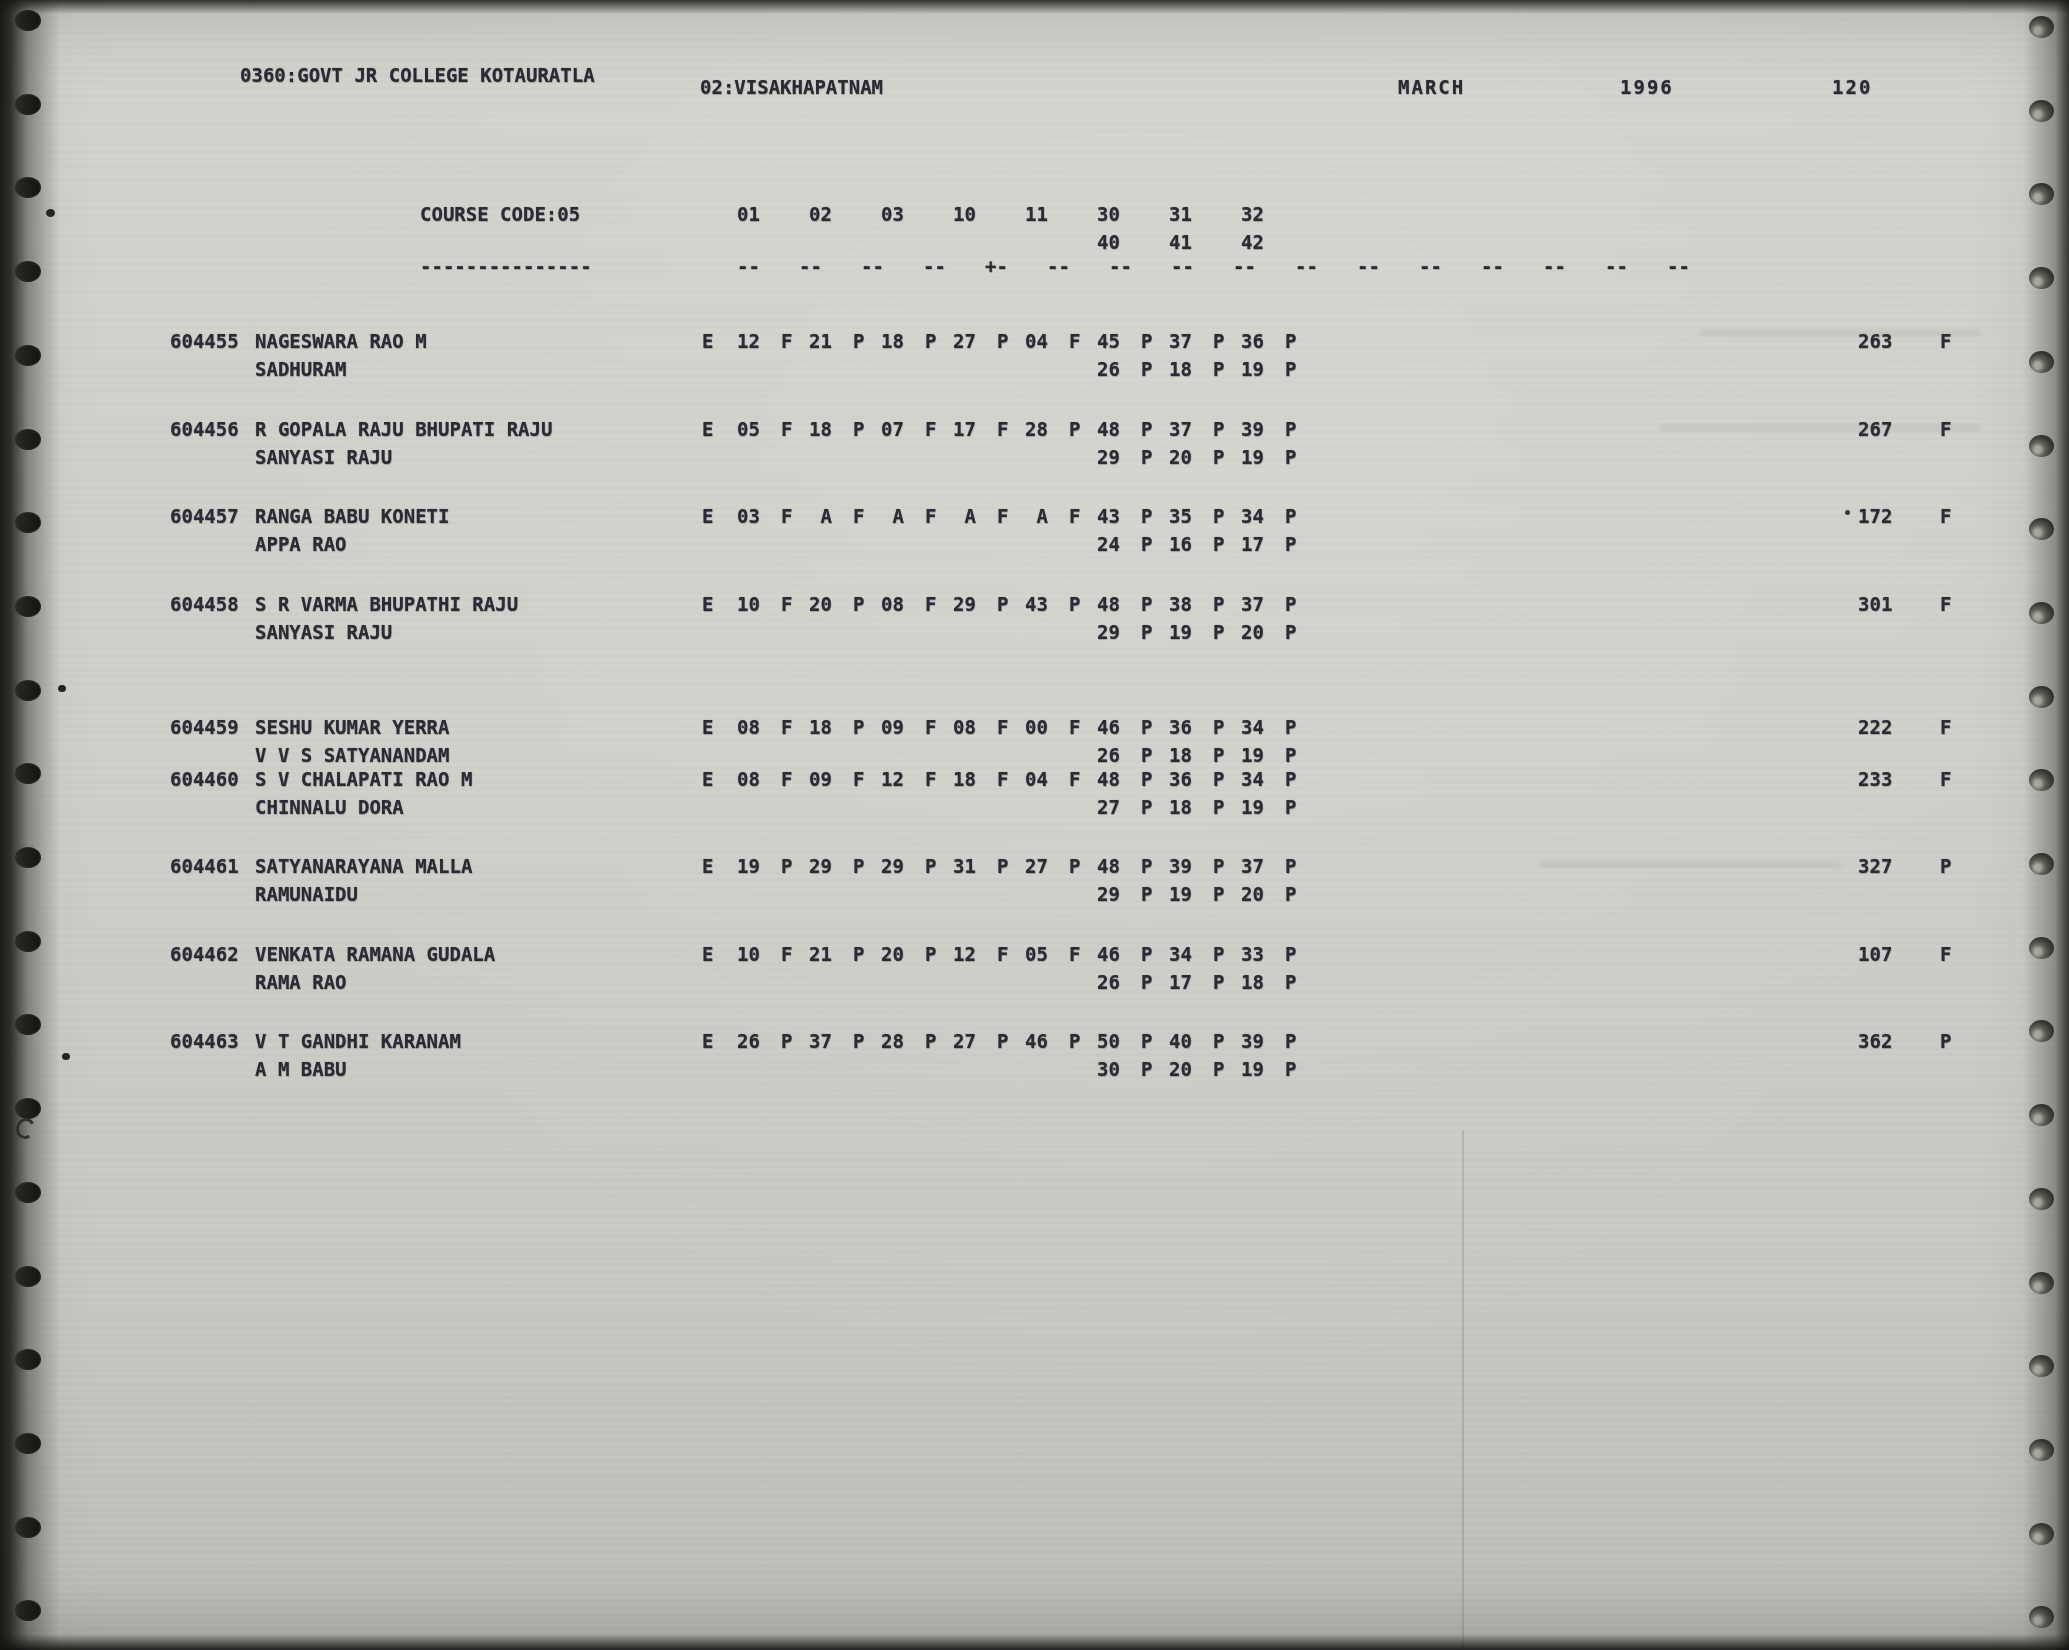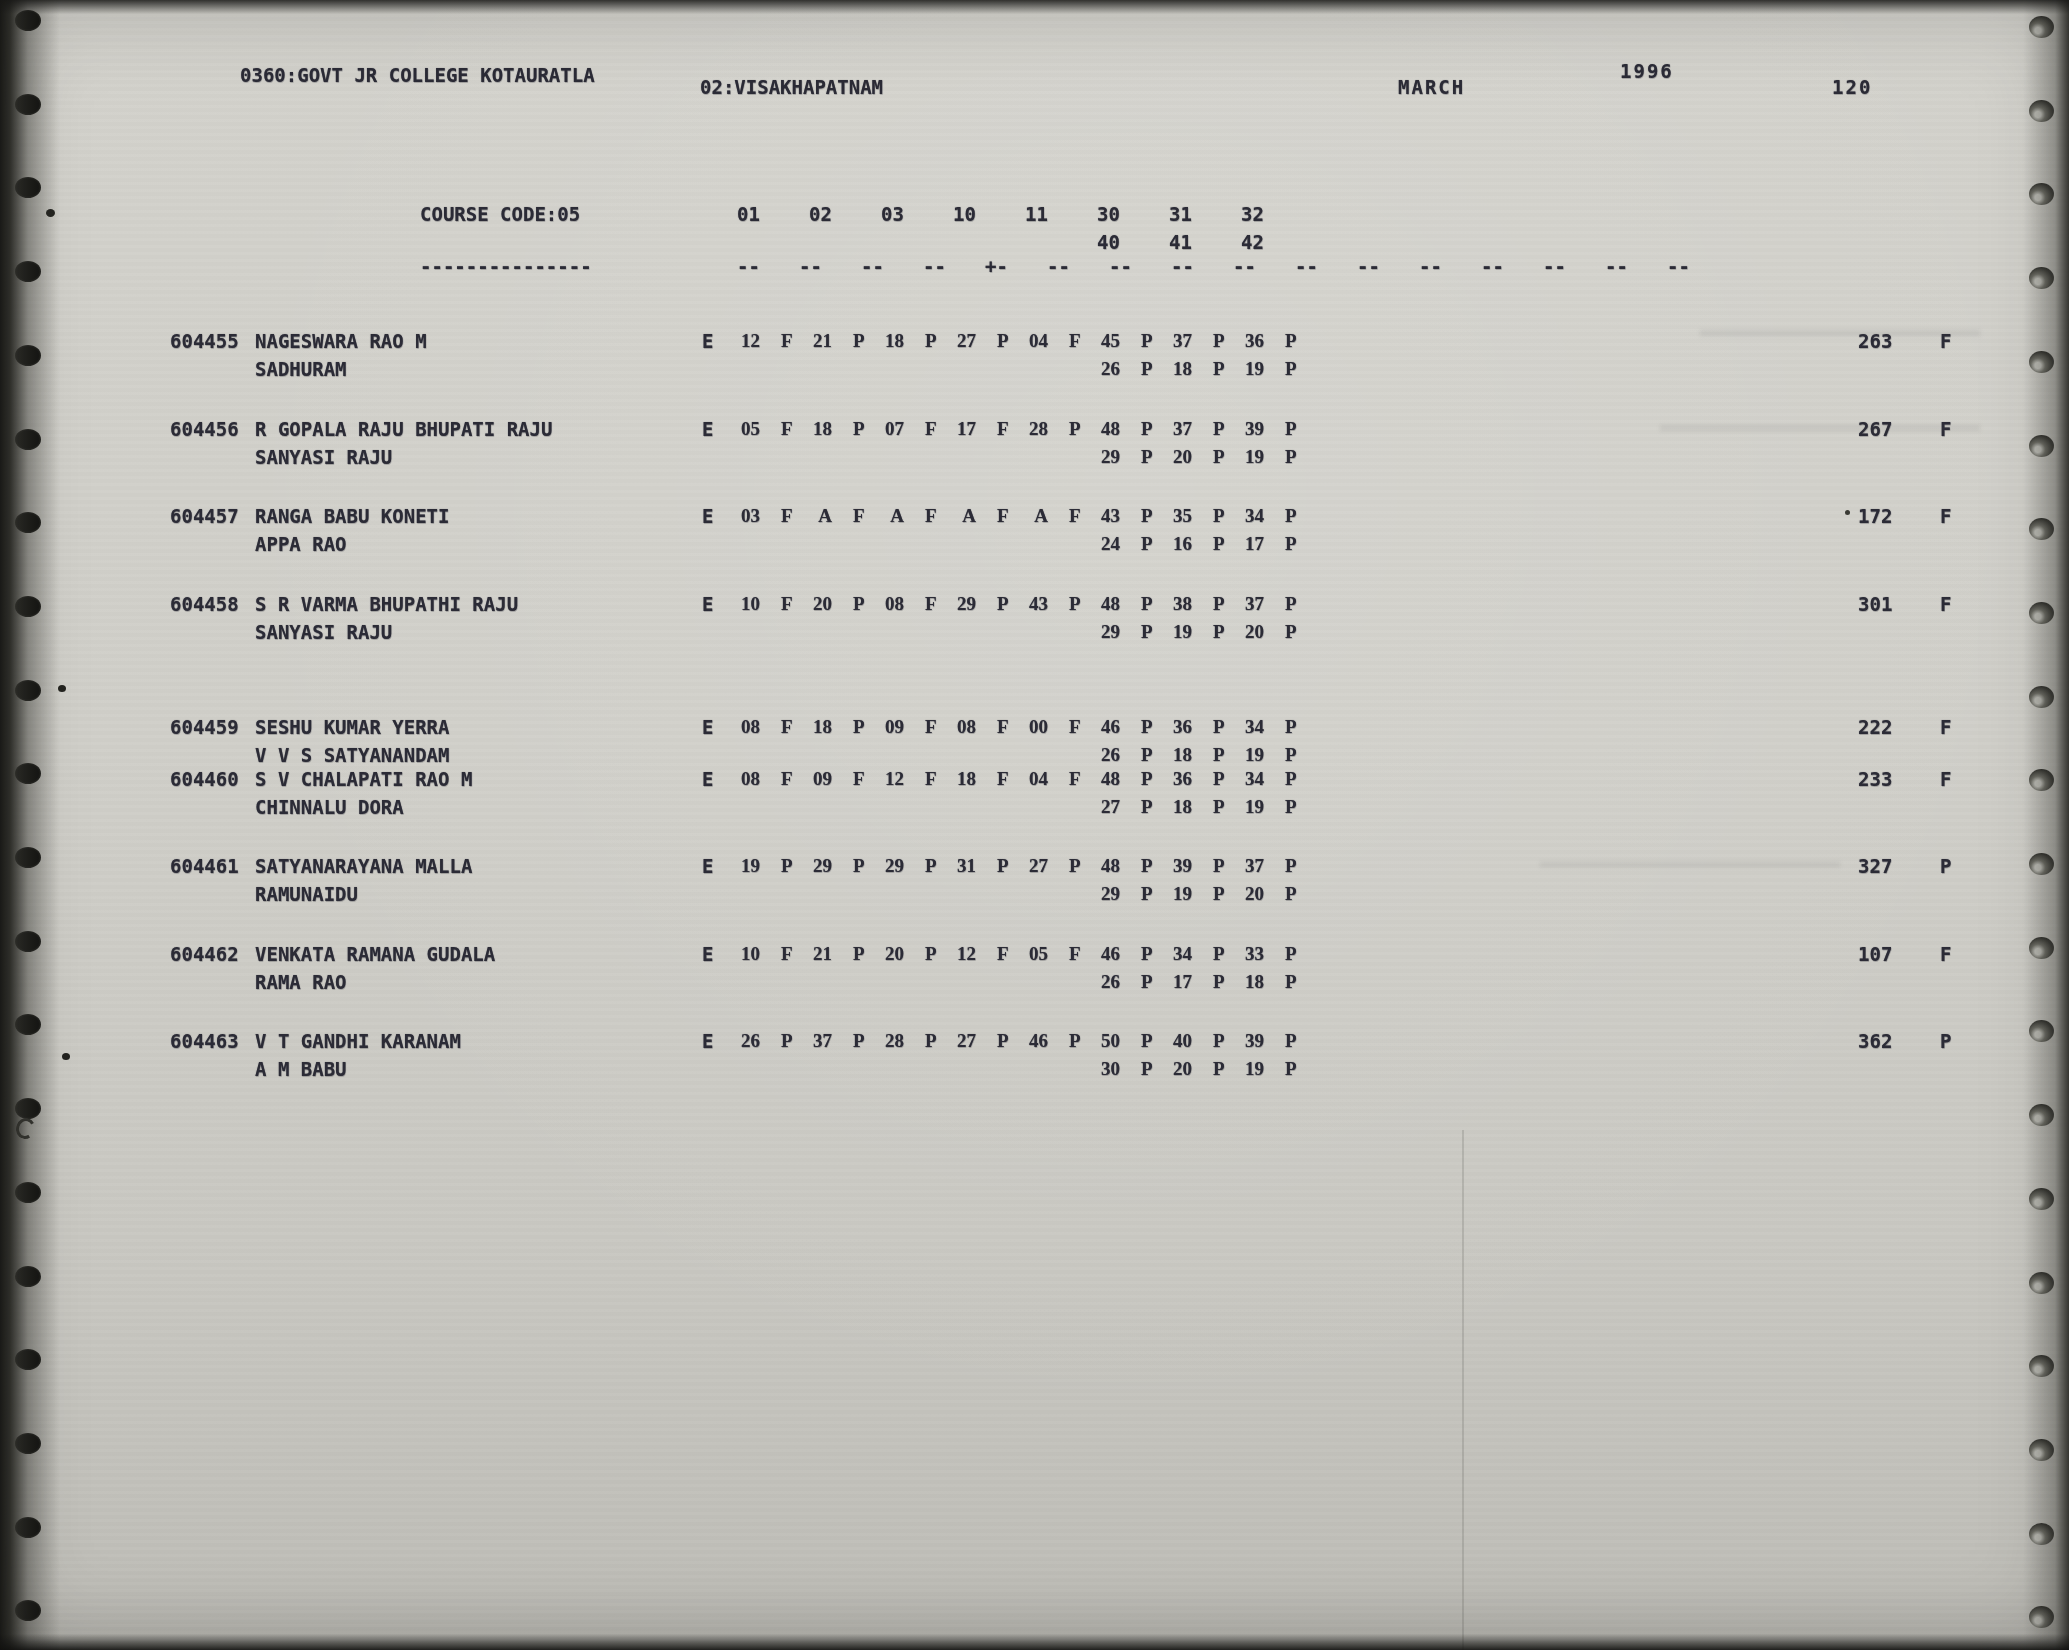--- a/index.html
+++ b/index.html
@@ -20,36 +20,36 @@
   .edge-bottom{position:absolute;left:0;right:0;bottom:0;height:16px;
     background:linear-gradient(0deg,rgba(20,20,18,.9),rgba(20,20,18,0));}
   .vignette{position:absolute;inset:0;pointer-events:none;
     box-shadow:inset 0 0 90px rgba(0,0,0,.22);}
   .t{position:absolute;font-weight:700;font-size:19px;line-height:22px;color:#2b2b36;
      white-space:pre;text-shadow:0 0 1px rgba(40,40,52,.55),.5px .5px 0 rgba(40,40,52,.22);}
   .title{left:585px;top:38px;letter-spacing:5px;}
   .college{left:240px;top:64px;}
   .district{left:700px;top:76px;}
   .month{left:1398px;top:76px;letter-spacing:2px;}
-  .year{left:1620px;top:60px;letter-spacing:2px;}
+  .year{left:1620px;top:76px;letter-spacing:2px;}
   .pageno{left:1832px;top:76px;letter-spacing:2px;}
   .course{left:420px;top:203px;}
   .course-underline{left:420px;top:255px;}
   .cols1{left:737px;top:203px;}
   .cols2{left:1097px;top:231px;}
   .dashrow{left:737px;top:255px;}
   .hcell{display:inline-block;width:72px;}
   .dcell{display:inline-block;width:62px;}
   .row{position:absolute;left:0;width:2069px;height:58px;}
   .row .t{top:0;}
   .roll{left:170px;}
   .name{left:255px;}
   .father{left:255px;top:28px !important;}
   .medium{left:702px;}
-  .marks{white-space:nowrap;font-family:Liberation Serif, serif;}
+  .marks{white-space:nowrap;}
   .m1{left:737px;}
   .m2{left:1097px;top:28px !important;}
   .cell{display:inline-block;width:72px;}
   .num{display:inline-block;width:23px;text-align:right;}
   .pf{display:inline-block;margin-left:21px;}
   .total{left:1858px;}
   .result{left:1940px;}
   .hole{position:absolute;border-radius:50%;}
   .hole-left{width:26px;height:21px;left:15px;
     background:radial-gradient(ellipse at 50% 50%, #080806 0 58%, #2a2a26 78%, rgba(42,42,38,0) 96%);}

